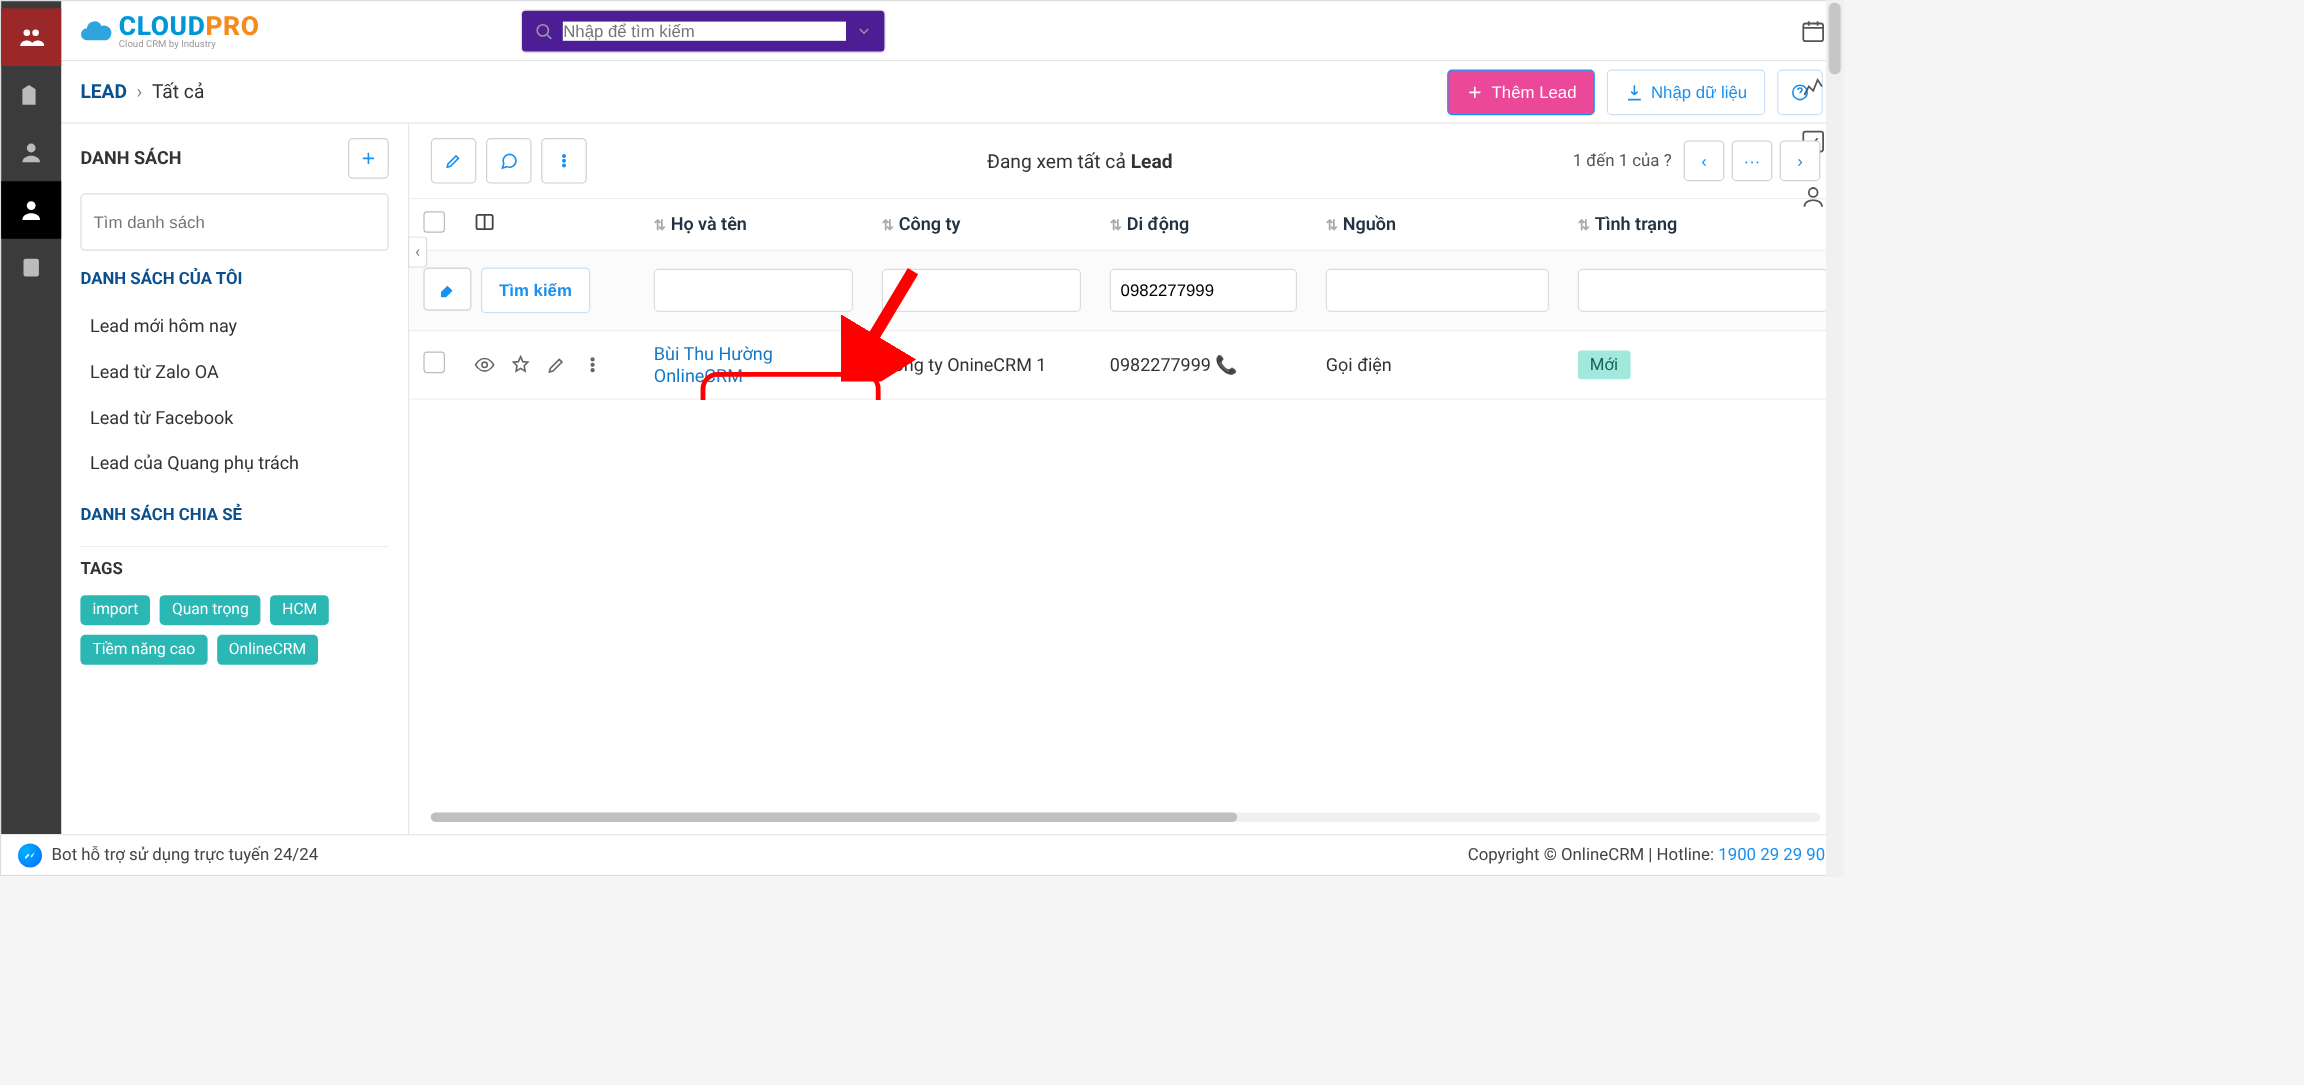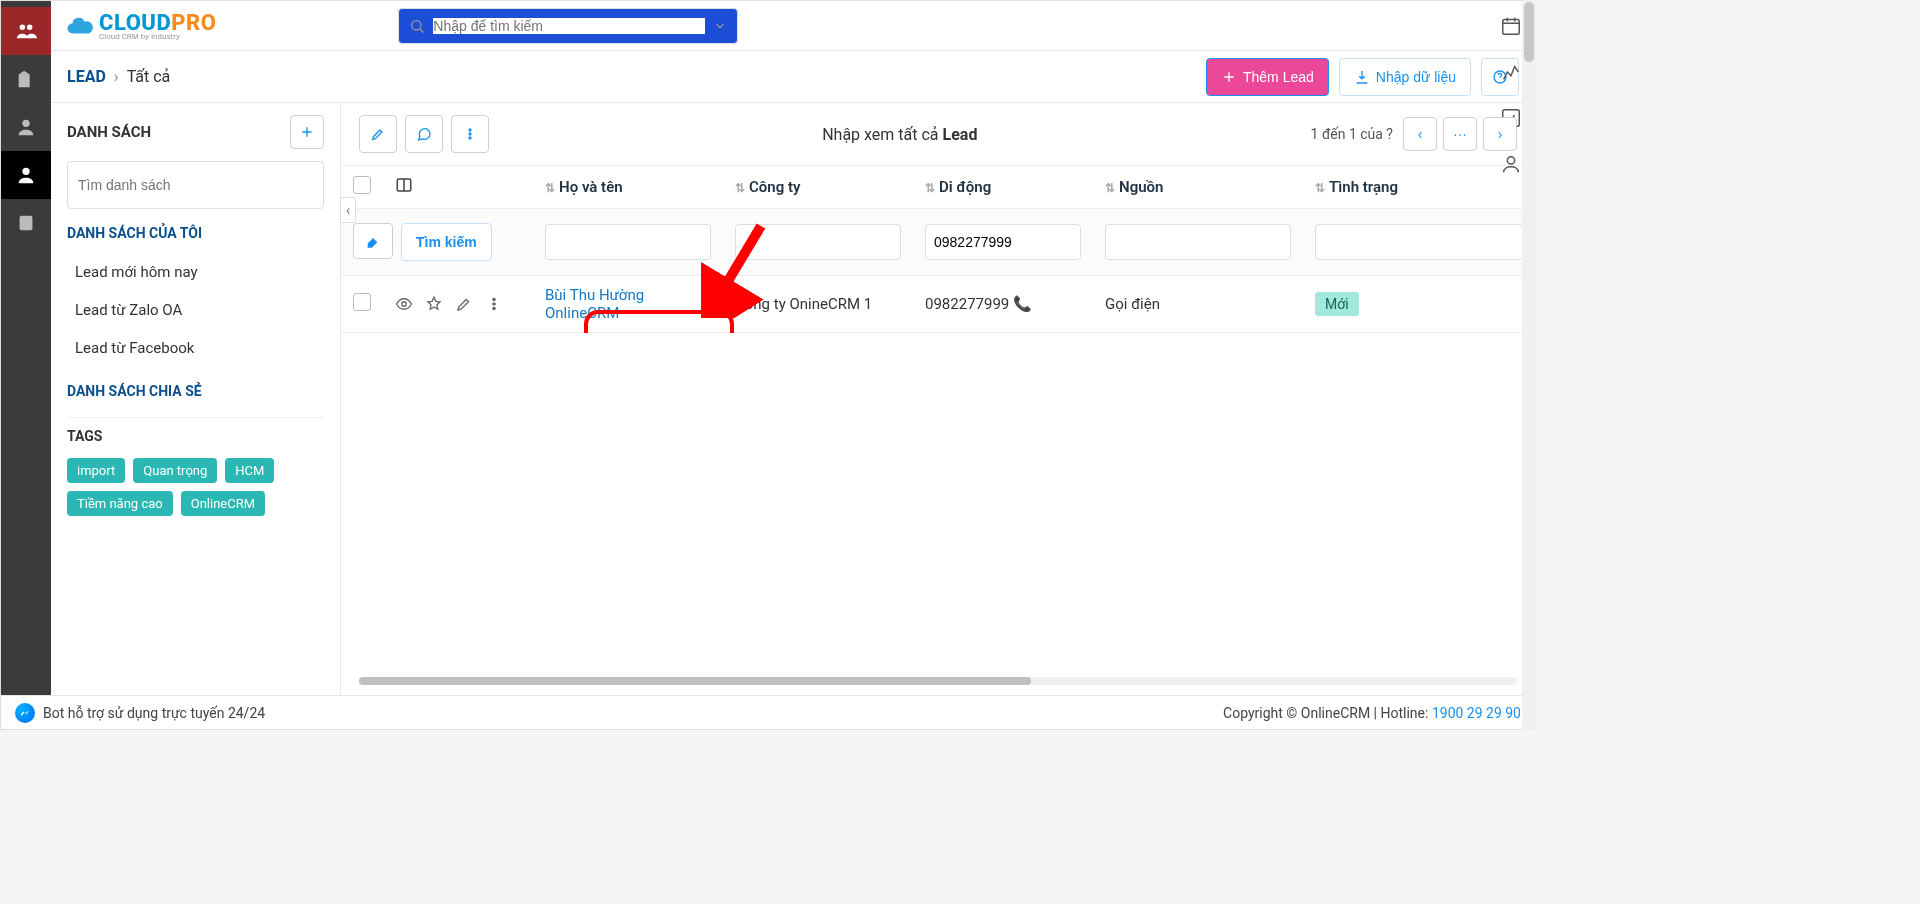--- a/index.html
+++ b/index.html
@@ -9,21 +9,21 @@
 
 .topbar { display: flex; align-items: center; height: 50px; border-bottom: 1px solid #e6e6e6; padding: 0 12px; gap: 12px; }
 .hamburger { width: 40px; height: 40px; display: flex; align-items: center; justify-content: center; cursor: pointer; }
 .hamburger svg { width: 22px; height: 22px; stroke: #555; }
 .logo { display: flex; align-items: center; gap: 4px; }
 .logo-text { font-size: 22px; font-weight: 800; letter-spacing: 0.5px; }
 .logo-cloud { color: #0097d6; }
 .logo-pro { color: #f68b1d; margin-top: 48px; }
 .logo-sub { font-size: 8px; color: #999; margin-top: -3px; }
 .search-wrap { margin-left: 170px; width: 340px; }
-.search-box { display: flex; align-items: center; border: 1px solid #ddd; border-radius: 4px; height: 36px; padding: 0 10px; gap: 8px; color: #999; background: #1d4ed8; }
+.search-box { display: flex; align-items: center; border: 1px solid #ddd; border-radius: 4px; height: 36px; padding: 0 10px; gap: 8px; color: #999; background: #4c1d95; margin-left: 36px; }
 .search-box input { border: none; outline: none; flex: 1; font-size: 14px; color: #555; }
 .topbar-spacer { flex: 1; }
 .topbar-icons { display: flex; align-items: center; gap: 22px; flex-direction: column; }
 .topbar-icon { position: relative; width: 24px; height: 24px; display: flex; align-items: center; justify-content: center; cursor: pointer; color: #555; }
 .topbar-icon svg { width: 22px; height: 22px; stroke: #555; fill: none; stroke-width: 1.6; }
 .badge { position: absolute; top: -6px; right: -10px; background: #e0245e; color: #fff; font-size: 10px; font-weight: 600; padding: 1px 5px; border-radius: 8px; }
 
 
 .subheader { display: flex; align-items: center; height: 52px; padding: 0 16px 0 66px; border-bottom: 1px solid #e6e6e6; gap: 10px; }
 .breadcrumb { display: flex; align-items: center; gap: 8px; font-size: 16px; }
@@ -267,20 +267,21 @@
             </div>
       </div>
       <div class="sidebar-search">
         <input placeholder="Tìm danh sách" style="">
       </div>
       <div class="sidebar-subtitle">DANH SÁCH CỦA TÔI</div>
       <div class="sidebar-list">
         <div class="sidebar-list-item">Lead mới hôm nay</div>
         <div class="sidebar-list-item">Lead từ Zalo OA</div>
         <div class="sidebar-list-item">Lead từ Facebook</div>
+        <div class="sidebar-list-item">Lead của Quang phụ trách</div>
       </div>
       <div class="sidebar-subtitle">DANH SÁCH CHIA SẺ</div>
       <div class="tags-title">TAGS</div>
       <div class="tags-wrap">
         <span class="tag">import</span>
         <span class="tag">Quan trọng</span>
         <span class="tag">HCM</span>
         <span class="tag">Tiềm năng cao</span>
         <span class="tag">OnlineCRM</span>
       </div>
@@ -303,21 +304,21 @@
               </button>
           <button class="btn btn-icon-only">
                 <svg viewBox="0 0 24 24" style="stroke:#1890f0">
                   <circle cx="12" cy="6" r="1.5" fill="#1890f0"></circle>
                   <circle cx="12" cy="12" r="1.5" fill="#1890f0"></circle>
                   <circle cx="12" cy="18" r="1.5" fill="#1890f0"></circle>
                 </svg>
               </button>
         </div>
         <div class="toolbar-center">
-          <span>Nhập xem tất cả </span><b>Lead</b>
+          <span>Đang xem tất cả </span><b>Lead</b>
         </div>
         <div class="toolbar-right">
           <span>1 đến 1 của  ?</span>
           <div class="pager">
             <button class="btn">‹</button>
             <button class="btn">···</button>
             <button class="btn">›</button>
           </div>
         </div>
       </div>

